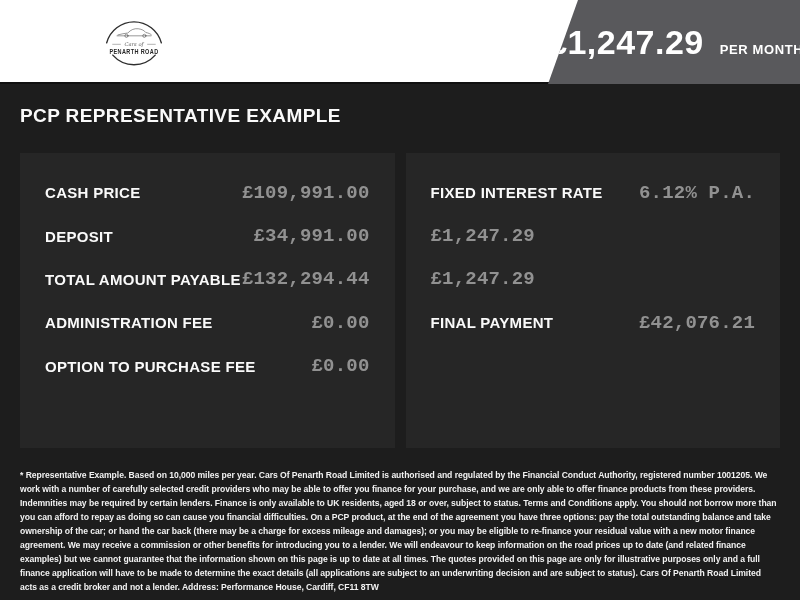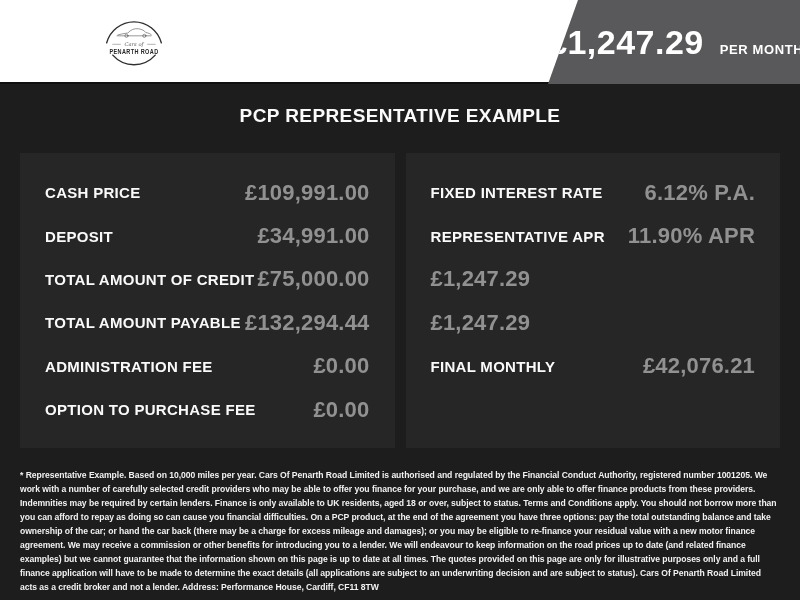--- a/index.html
+++ b/index.html
@@ -26,30 +26,30 @@
     clip-path:polygon(30px 0,100% 0,100% 100%,0 100%);
     line-height:84px;text-align:right;padding-right:22px;box-sizing:border-box;
     color:#fff;white-space:nowrap;
   }
   .banner-amount{font-size:34px;font-weight:700;letter-spacing:.5px;}
   .banner-per{font-size:13px;font-weight:700;letter-spacing:.6px;margin-left:16px;}
   
   .main{padding:0 20px;}
   .page-title{
     color:var(--label_color,#fafafa);font-size:19px;font-weight:700;
-    letter-spacing:.4px;margin:21px 0 26px;text-align:center;
+    letter-spacing:.4px;margin:21px 0 26px;
   }
   .panels{display:flex;gap:11px;}
   .panel{
     flex:1;background:var(--panel_bg,#262626);
     height:295px;box-sizing:border-box;padding:18px 25px;
   }
   .row{height:43.4px;display:flex;justify-content:space-between;align-items:center;}
   .row .label{color:var(--label_color,#fafafa);font-size:15px;font-weight:700;letter-spacing:.3px;}
-  .row .value{color:var(--value_color,#919191);font-size:22px;font-weight:700;letter-spacing:.2px;}
+  .row .value{color:var(--value_color,#919191);font-size:19px;font-weight:700;letter-spacing:.2px;font-family:Liberation Mono, monospace;}
   
   .footnote{
     color:#f2f2f2;font-size:8.6px;font-weight:700;line-height:14px;
     letter-spacing:-.05px;margin:20px 0 0;text-align:left;
   }
 </style>
 </head>
 <body style="--page_bg: #1d1d1d; --header_bg: #ffffff; --banner_bg: #59595c; --panel_bg: #262626; --label_color: #fafafa; --value_color: #919191;">
 
 <div class="page-root">
@@ -90,24 +90,20 @@
   <div class="row">
     <span class="label">CASH PRICE</span>
     <span class="value">£109,991.00</span>
   </div>
 
   <div class="row">
     <span class="label">DEPOSIT</span>
     <span class="value">£34,991.00</span>
   </div>
 
-  <div class="row">
-    <span class="label">TOTAL AMOUNT OF CREDIT</span>
-    <span class="value">£75,000.00</span>
-  </div>
 
   <div class="row">
     <span class="label">TOTAL AMOUNT PAYABLE</span>
     <span class="value">£132,294.44</span>
   </div>
 
   <div class="row">
     <span class="label">ADMINISTRATION FEE</span>
     <span class="value">£0.00</span>
   </div>
@@ -116,36 +112,32 @@
     <span class="label">OPTION TO PURCHASE FEE</span>
     <span class="value">£0.00</span>
   </div>
 </section>
       <section class="panel" id="panel-right">
   <div class="row">
     <span class="label">FIXED INTEREST RATE</span>
     <span class="value">6.12% P.A.</span>
   </div>
 
-  <div class="row">
-    <span class="label">REPRESENTATIVE APR</span>
-    <span class="value">11.90% APR</span>
-  </div>
 
 
   <div class="row">
     <span class="value">£1,247.29</span>
   </div>
 
   <div class="row">
     <span class="value">£1,247.29</span>
   </div>
 
   <div class="row">
-    <span class="label">FINAL MONTHLY</span>
+    <span class="label">FINAL PAYMENT</span>
     <span class="value">£42,076.21</span>
   </div>
 </section>
     </div>
 
     <p class="footnote">* Representative Example. Based on 10,000 miles per year. Cars Of Penarth Road Limited is authorised and regulated by the Financial Conduct Authority, registered number 1001205. We work with a number of carefully selected credit providers who may be able to offer you finance for your purchase, and we are only able to offer finance products from these providers. Indemnities may be required by certain lenders. Finance is only available to UK residents, aged 18 or over, subject to status. Terms and Conditions apply. You should not borrow more than you can afford to repay as doing so can cause you financial difficulties. On a PCP product, at the end of the agreement you have three options: pay the total outstanding balance and take ownership of the car; or hand the car back (there may be a charge for excess mileage and damages); or you may be eligible to re-finance your residual value with a new motor finance agreement. We may receive a commission or other benefits for introducing you to a lender. We will endeavour to keep information on the road prices up to date (and related finance examples) but we cannot guarantee that the information shown on this page is up to date at all times. The quotes provided on this page are only for illustrative purposes only and a full finance application will have to be made to determine the exact details (all applications are subject to an underwriting decision and are subject to status). Cars Of Penarth Road Limited acts as a credit broker and not a lender. Address: Performance House, Cardiff, CF11 8TW</p>
 
   </main>
 
 </div>

